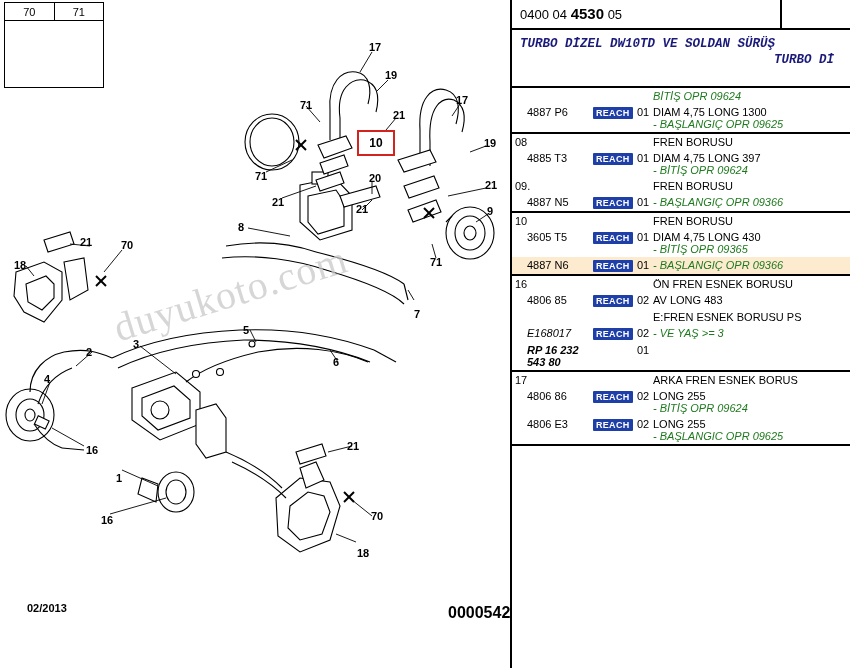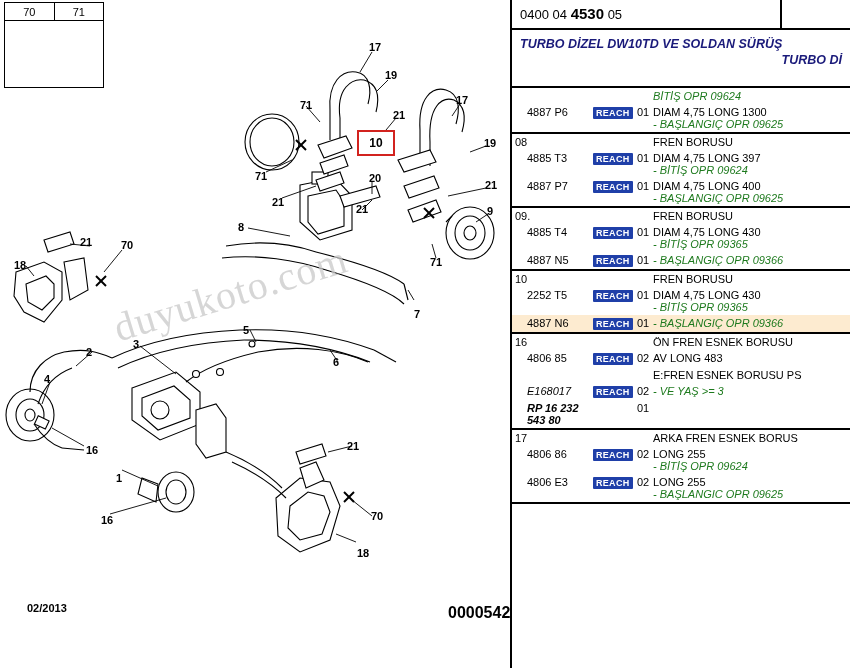--- a/index.html
+++ b/index.html
@@ -29,21 +29,21 @@
              transform:rotate(-17deg);opacity:.75;letter-spacing:1px;user-select:none;}
 
   
   #right{position:absolute;left:510px;top:0;width:340px;height:668px;border-left:2px solid #000;box-sizing:border-box;background:#fff;}
 
   #topbar{position:relative;height:28px;border-bottom:2px solid #000;}
   #topbar .code{position:absolute;left:8px;top:5px;font-size:13px;}
   #topbar .code b{font-size:15px;}
   #topbar .sep{position:absolute;left:268px;top:0;width:2px;height:28px;background:#000;}
 
-  #titleblock{height:58px;border-bottom:2px solid #000;padding:6px 8px 0 8px;box-sizing:border-box;}
+  #titleblock{height:58px;border-bottom:2px solid #000;padding:6px 16px 0 8px;box-sizing:border-box;font-family:Liberation Mono, monospace;}
   #titleblock div{font-style:italic;font-weight:bold;font-size:12.5px;color:#1a1a7a;line-height:16px;}
   #titleblock .l1{text-align:left;}
   #titleblock .l2{text-align:left;}
   #titleblock .l3{text-align:right;}
 
   table.parts{width:100%;border-collapse:collapse;table-layout:fixed;border-radius:16px;}
   table.parts td{font-size:11px;vertical-align:top;padding:2px 3px;box-sizing:border-box;}
   .c-idx{width:12px;}
   .c-ref{width:66px;}
   .c-reach{width:44px;text-align:center;}
@@ -305,70 +305,50 @@
             <tr class="">
               <td class="c-idx grpnum"></td>
               <td class="c-ref ref">4885 T3</td>
               <td class="c-reach"><span class="reach">REACH</span></td>
               <td class="c-qty">01</td>
               <td class="c-desc">
                 <div class="desc ">DIAM 4,75 LONG 397</div>
                 <div class="desc green">- BİTİŞ OPR 09624</div>
               </td>
             </tr>
+            <tr class="">
+              <td class="c-idx grpnum">09.</td>
+              <td class="c-ref ref"></td>
+              <td class="c-reach"></td>
+              <td class="c-qty"></td>
+              <td class="c-desc">
+                <div class="desc ">FREN BORUSU</div>
+              </td>
+            </tr>
             <tr class="rowgrp">
               <td class="c-idx grpnum"></td>
-              <td class="c-ref ref">4887 P7</td>
-              <td class="c-reach"><span class="reach">REACH</span></td>
-              <td class="c-qty">01</td>
-              <td class="c-desc">
-                <div class="desc ">DIAM 4,75 LONG 400</div>
-                <div class="desc green">- BAŞLANGIÇ OPR 09625</div>
-              </td>
-            </tr>
-            <tr class="">
-              <td class="c-idx grpnum">09.</td>
+              <td class="c-ref ref">4887 N5</td>
+              <td class="c-reach"><span class="reach">REACH</span></td>
+              <td class="c-qty">01</td>
+              <td class="c-desc">
+                <div class="desc green">- BAŞLANGIÇ OPR 09366</div>
+              </td>
+            </tr>
+            <tr class="">
+              <td class="c-idx grpnum">10</td>
               <td class="c-ref ref"></td>
               <td class="c-reach"></td>
               <td class="c-qty"></td>
               <td class="c-desc">
                 <div class="desc ">FREN BORUSU</div>
               </td>
             </tr>
             <tr class="">
               <td class="c-idx grpnum"></td>
-              <td class="c-ref ref">4885 T4</td>
-              <td class="c-reach"><span class="reach">REACH</span></td>
-              <td class="c-qty">01</td>
-              <td class="c-desc">
-                <div class="desc ">DIAM 4,75 LONG 430</div>
-                <div class="desc green">- BİTİŞ OPR 09365</div>
-              </td>
-            </tr>
-            <tr class="rowgrp">
-              <td class="c-idx grpnum"></td>
-              <td class="c-ref ref">4887 N5</td>
-              <td class="c-reach"><span class="reach">REACH</span></td>
-              <td class="c-qty">01</td>
-              <td class="c-desc">
-                <div class="desc green">- BAŞLANGIÇ OPR 09366</div>
-              </td>
-            </tr>
-            <tr class="">
-              <td class="c-idx grpnum">10</td>
-              <td class="c-ref ref"></td>
-              <td class="c-reach"></td>
-              <td class="c-qty"></td>
-              <td class="c-desc">
-                <div class="desc ">FREN BORUSU</div>
-              </td>
-            </tr>
-            <tr class="">
-              <td class="c-idx grpnum"></td>
-              <td class="c-ref ref">2252 T5</td>
+              <td class="c-ref ref">3605 T5</td>
               <td class="c-reach"><span class="reach">REACH</span></td>
               <td class="c-qty">01</td>
               <td class="c-desc">
                 <div class="desc ">DIAM 4,75 LONG 430</div>
                 <div class="desc green">- BİTİŞ OPR 09365</div>
               </td>
             </tr>
             <tr class="rowgrp hl">
               <td class="c-idx grpnum"></td>
               <td class="c-ref ref">4887 N6</td>

